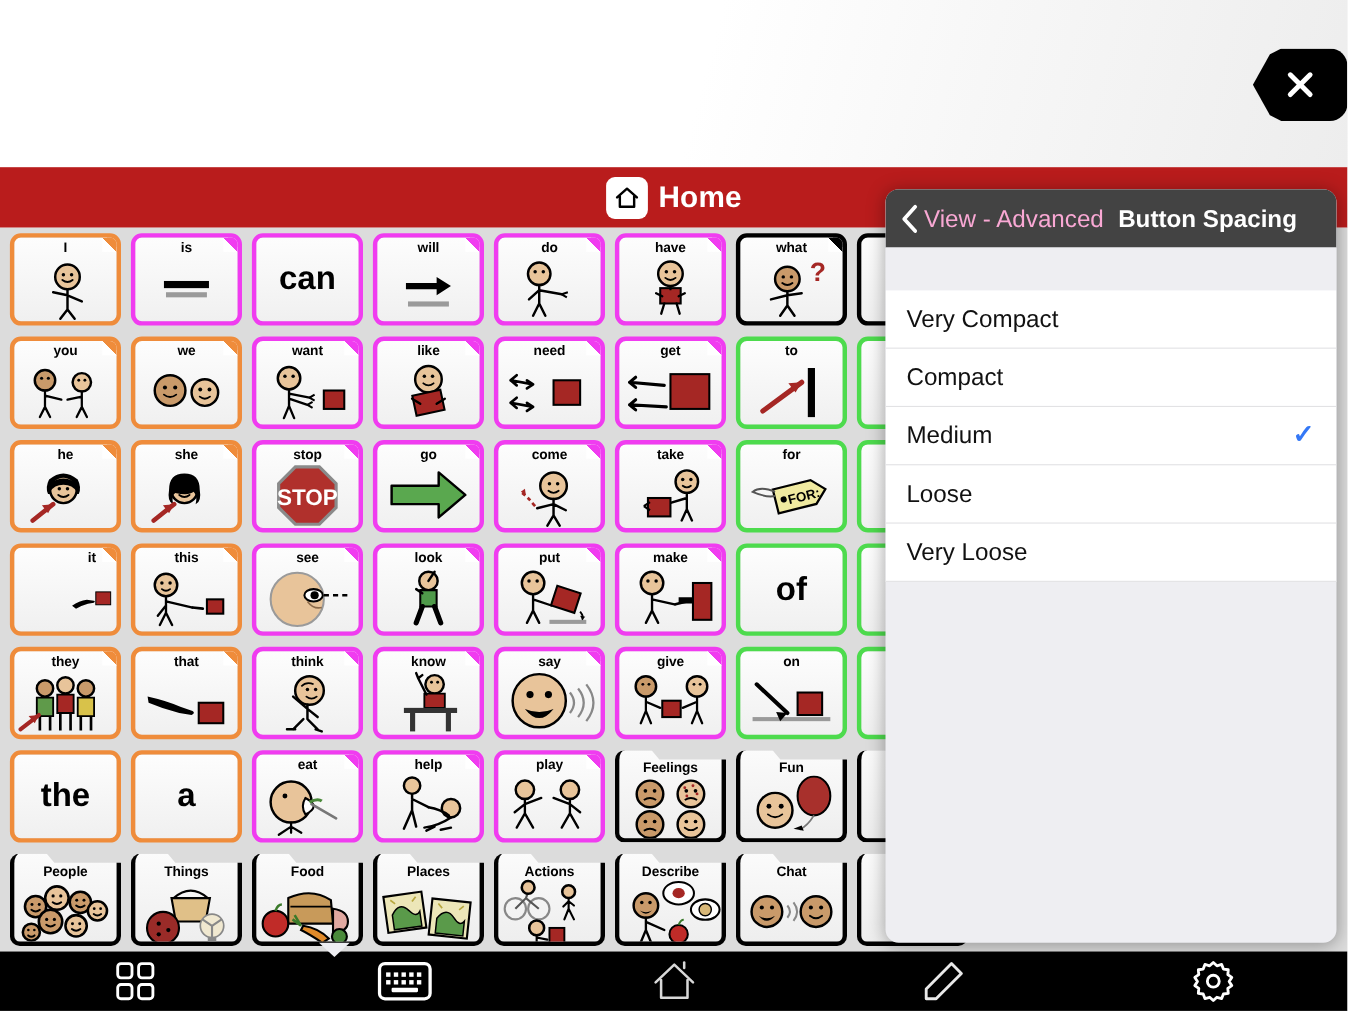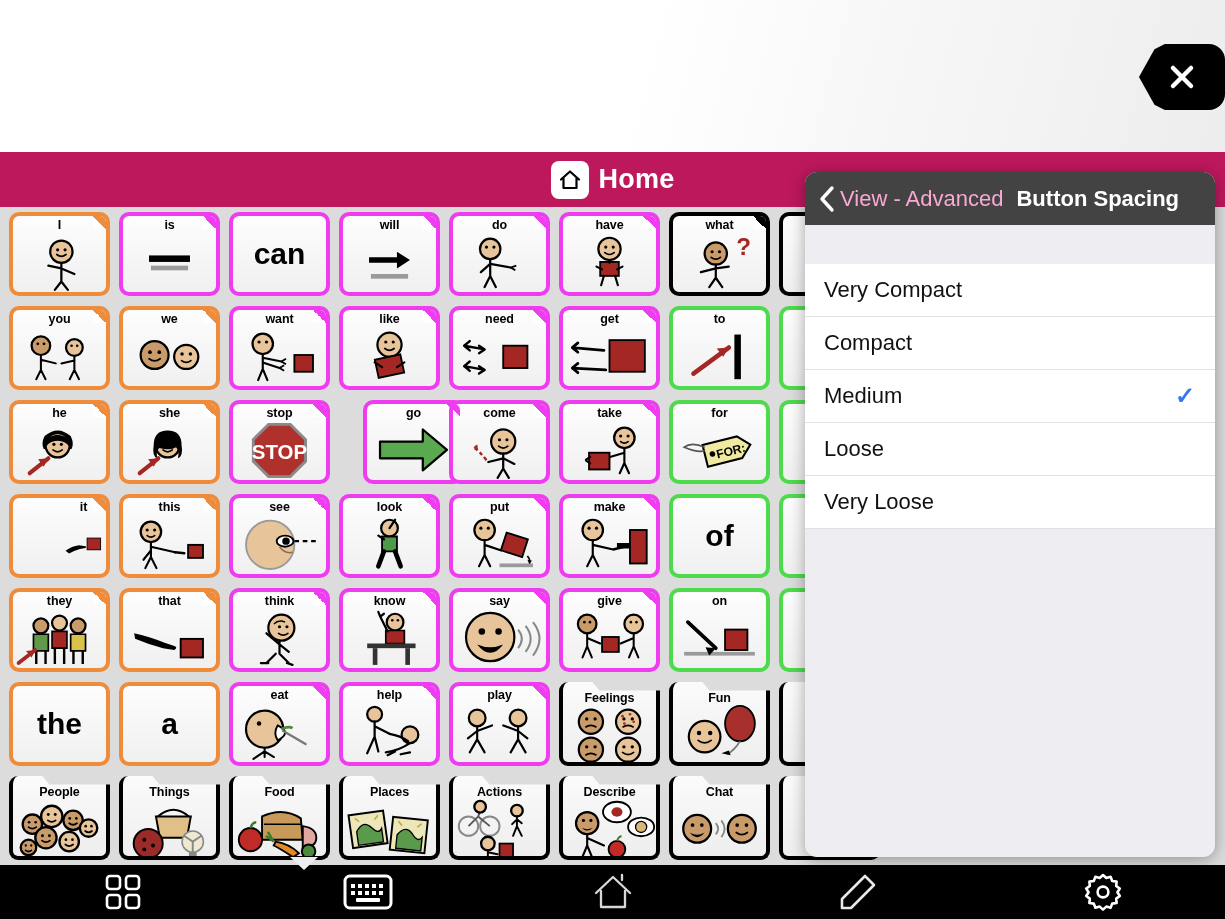--- a/index.html
+++ b/index.html
@@ -28,21 +28,21 @@
     border-radius: 16px 16px 16px 16px;
     clip-path: polygon(0% 50%, 18% 8%, 30% 0%, 100% 0%, 100% 100%, 30% 100%, 18% 92%);
     display: flex; align-items: center; justify-content: center;
     cursor: pointer;
   }
   .close-btn svg { display:block; }
 
   
   .header {
     position: absolute; left: 0; top: 152px; width: 1225px; height: 55px;
-    background: #be185d;
+    background: #b91c1c;
     display: flex; align-items: center; justify-content: center;
   }
   .header-inner { display:flex; align-items:center; gap: 10px; }
   .home-chip {
     width: 38px; height: 38px; background: #fff; border-radius: 8px;
     display:flex; align-items:center; justify-content:center;
   }
   .header-title { color:#fff; font-size: 27px; font-weight: 600; letter-spacing: .2px; }
 
   
@@ -403,21 +403,21 @@
               <circle cx="44" cy="25" r="1.7" fill="#000"></circle>
               <circle cx="52" cy="25" r="1.7" fill="#000"></circle>
               <path d="M43 31 q 5 4 10 0" fill="none" stroke="#000" stroke-width="1.8" stroke-linecap="round"></path>
               <path d="M18 56 L38 40" stroke="#a52724" stroke-width="4.5" stroke-linecap="round"></path>
               <path d="M38 40 l-11 1 l6 8 z" fill="#a52724"></path>
             </svg>
           </div>
         </div>
       </div>
       <div class="cell" style="left: 339px; top: 193px;">
-        <div class="btn fold" style="--bc: #f03cf0; border-color: rgb(240, 60, 240); margin-left: 24px;">
+        <div class="btn fold" style="--bc: #f03cf0; border-color: rgb(240, 60, 240);">
           <div class="lbl">go</div>
           <div class="art">
             <svg viewBox="0 0 100 62" width="100%" height="100%">
               <path d="M14 22 h46 v-13 l26 22 -26 22 v-13 h-46 z" fill="#5aa84f" stroke="#000" stroke-width="2.4" stroke-linejoin="round"></path>
             </svg>
           </div>
         </div>
       </div>
       <div class="cell" style="left: 449px; top: 193px;">
         <div class="btn fold" style="--bc: #f03cf0; border-color: rgb(240, 60, 240);">

